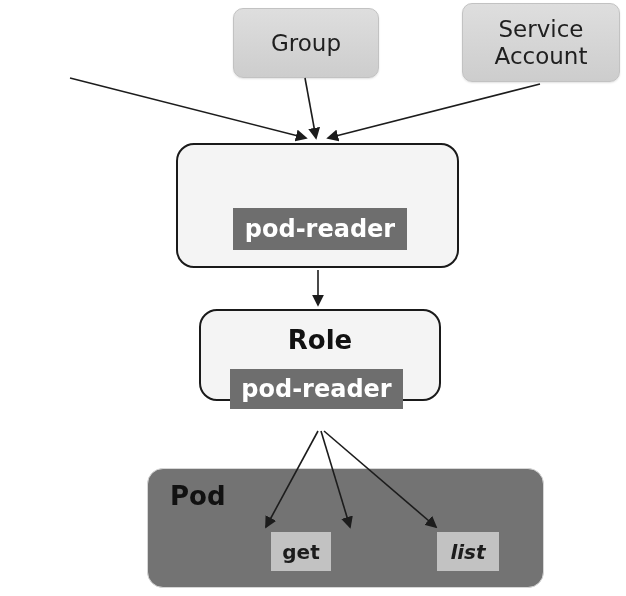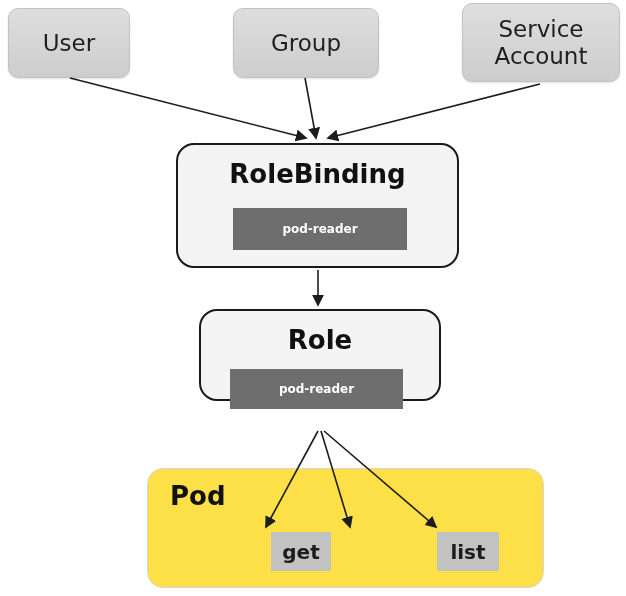--- a/index.html
+++ b/index.html
@@ -55,33 +55,33 @@
     color: #111111;
   }
   .node-rolebinding .node-title { top: 14px; }
   .node-role .node-title        { top: 14px; }
 
   .name-chip {
     position: absolute;
     background: #6e6e6e;
     color: #ffffff;
     font-weight: bold;
-    font-size: 12px;
+    font-size: 24px;
     display: flex;
     align-items: center;
     justify-content: center;
   }
   .chip-rolebinding { left: 55px; top: 63px; width: 174px; height: 42px; }
   .chip-role        { left: 29px; top: 58px; width: 173px; height: 40px; }
 
   
   .pod-box {
     position: absolute;
     left: 147px; top: 468px; width: 397px; height: 120px;
-    background: #fde047;
+    background: #737373;
     border: 1px solid #d6d6d6;
     border-radius: 16px;
     box-sizing: border-box;
   }
   .pod-title {
     position: absolute;
     left: 22px; top: 12px;
     font-weight: bold;
     font-size: 26px;
     color: #111111;
@@ -92,47 +92,43 @@
     color: #1c1c1c;
     font-weight: bold;
     font-size: 20px;
     display: flex;
     align-items: center;
     justify-content: center;
     margin-left: 32px;
   }
   .verb-get   { left: 91px;  top: 63px; width: 60px; height: 39px; }
   .verb-watch { left: 165px; top: 63px; width: 78px; height: 39px; }
-  .verb-list  { left: 257px; top: 63px; width: 62px; height: 39px; }
+  .verb-list  { left: 257px; top: 63px; width: 62px; height: 39px; font-style: italic; }
 
   
   .arrow-layer {
     position: absolute;
     left: 0; top: 0;
     width: 626px; height: 596px;
     pointer-events: none;
   }
 </style>
 </head>
 <body>
 
 <div class="canvas">
 
-  <div class="subject-box subject-user">
-    <span>User</span>
-  </div>
   <div class="subject-box subject-sa">
     <span>Service Account</span>
   </div>
   <div class="subject-box subject-group">
     <span>Group</span>
   </div>
 
   <div class="node-box node-rolebinding">
-    <div class="node-title">RoleBinding</div>
     <div class="name-chip chip-rolebinding">
       <span>pod-reader</span>
     </div>
   </div>
 
   <div class="node-box node-role">
     <div class="node-title">Role</div>
     <div class="name-chip chip-role">
       <span>pod-reader</span>
     </div>

